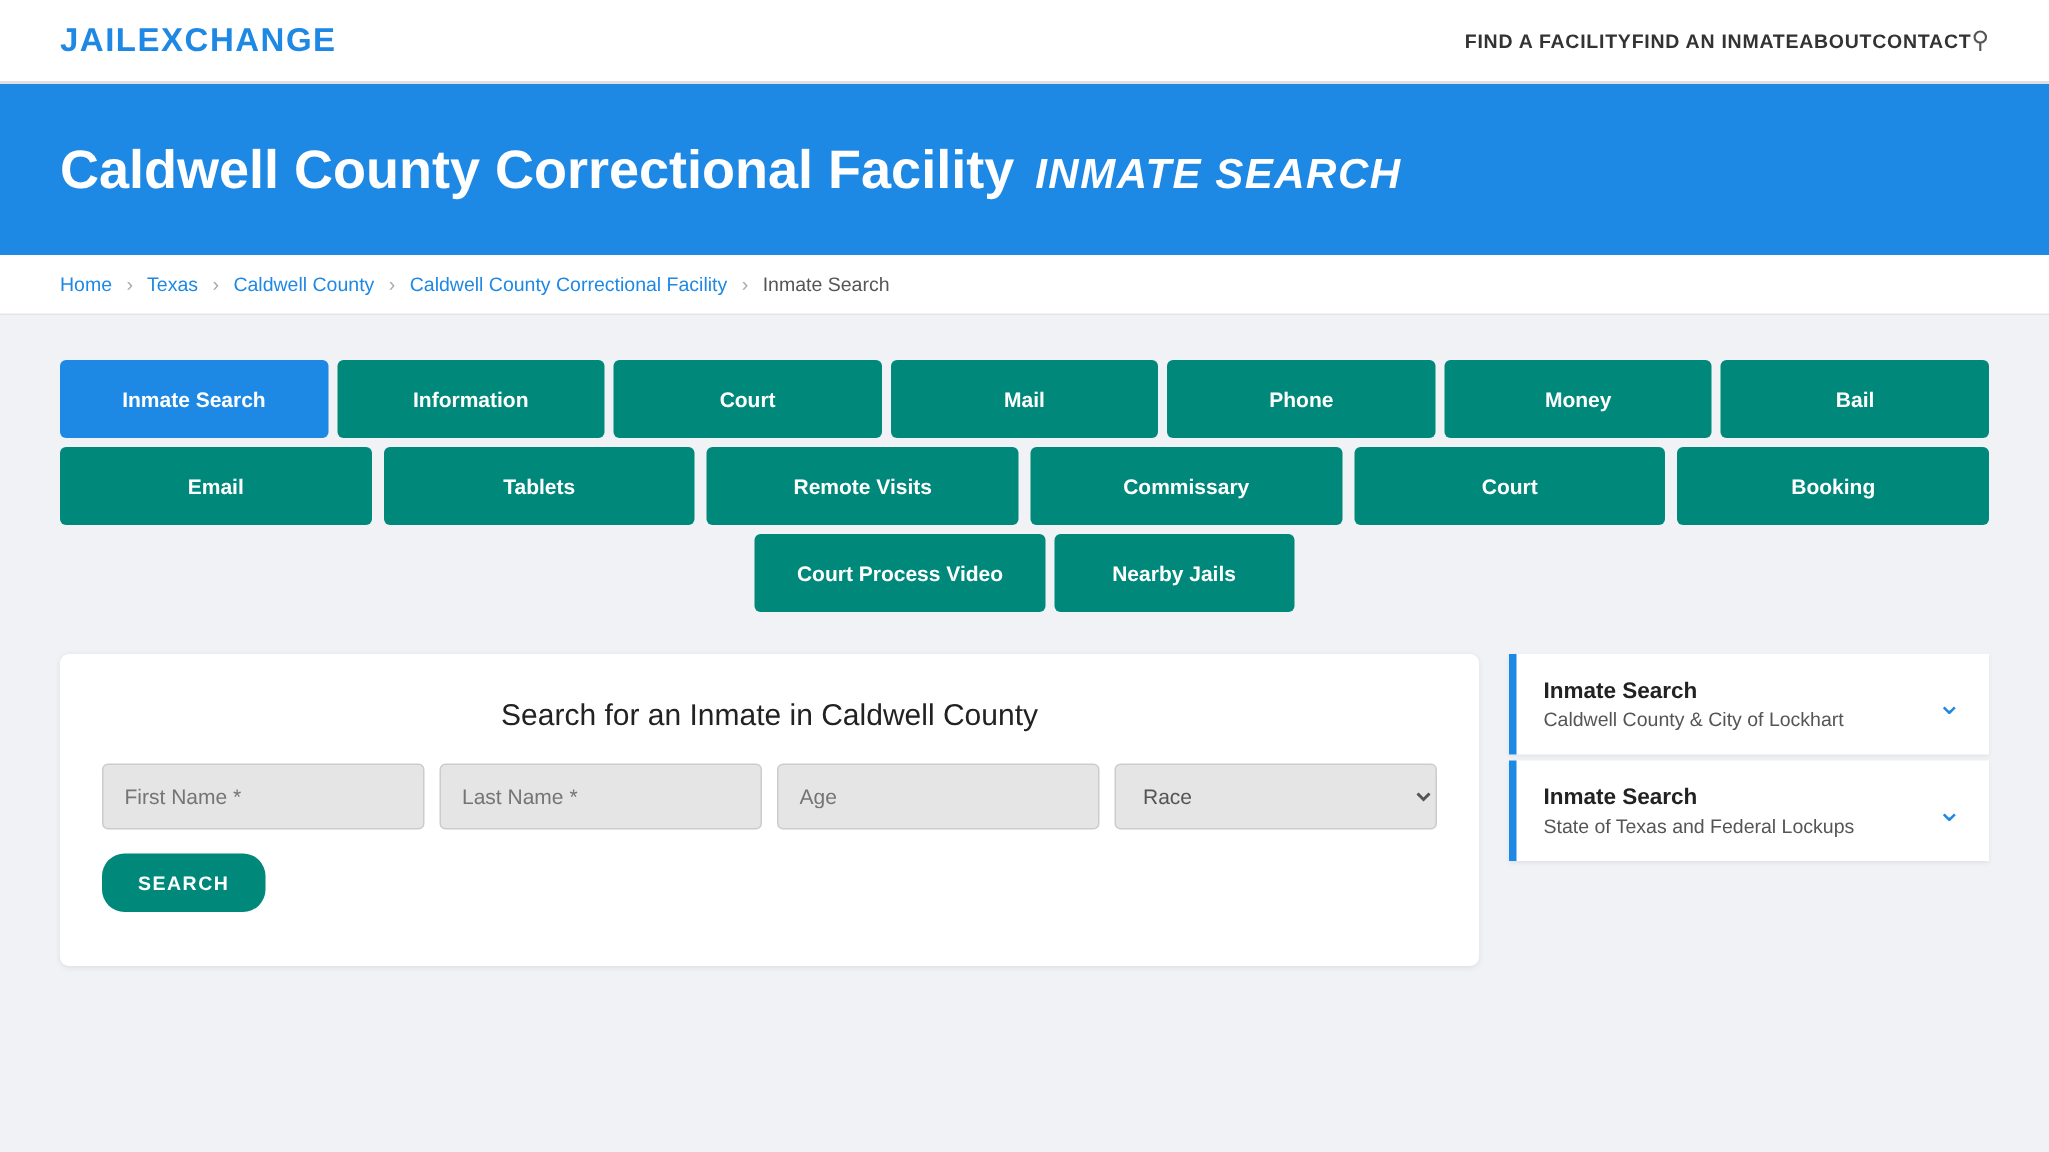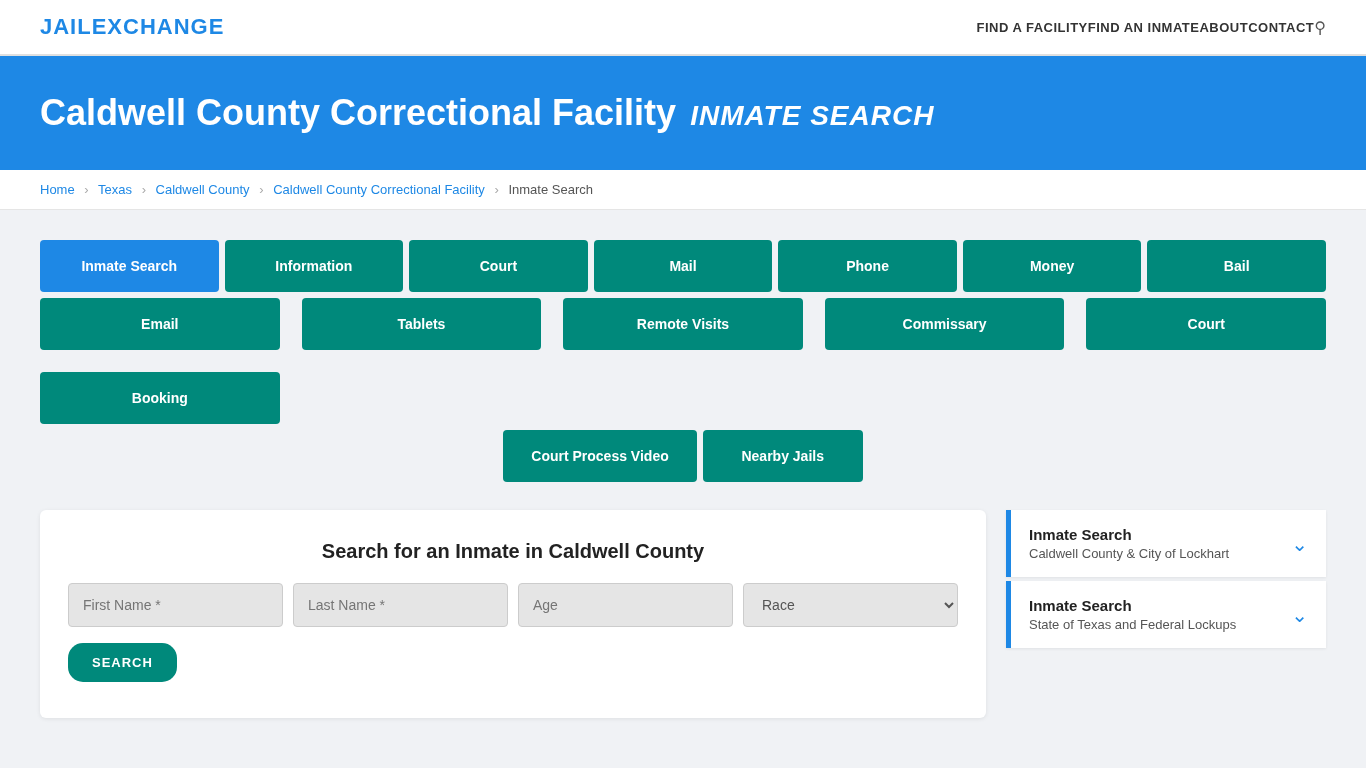--- a/index.html
+++ b/index.html
@@ -91,22 +91,22 @@
 
     
     .tabs-grid {
       display: grid;
       grid-template-columns: repeat(7, 1fr);
       gap: 6px;
       margin-bottom: 6px;
     }
     .tabs-row2 {
       display: grid;
-      grid-template-columns: repeat(5, 1fr);
-      gap: 22px;
+      grid-template-columns: repeat(6, 1fr);
+      gap: 8px;
       margin-bottom: 6px;
     }
     .tab-btn {
       background: #00897b;
       color: #fff;
       border: none;
       padding: 18px 10px;
       font-size: 14px;
       font-weight: 600;
       cursor: pointer;
@@ -151,21 +151,21 @@
       background: #fff;
       border-radius: 6px;
       padding: 30px 28px 36px;
       flex: 1;
       min-width: 0;
       box-shadow: 0 1px 4px rgba(0,0,0,0.08);
     }
     .search-form-box h2 {
       text-align: center;
       font-size: 20px;
-      font-weight: 700;
+      font-weight: 400;
       margin-bottom: 20px;
       color: #222;
     }
     .form-row {
       display: flex;
       gap: 10px;
       margin-bottom: 16px;
       flex-wrap: wrap;
     }
     .form-row input, .form-row select {

